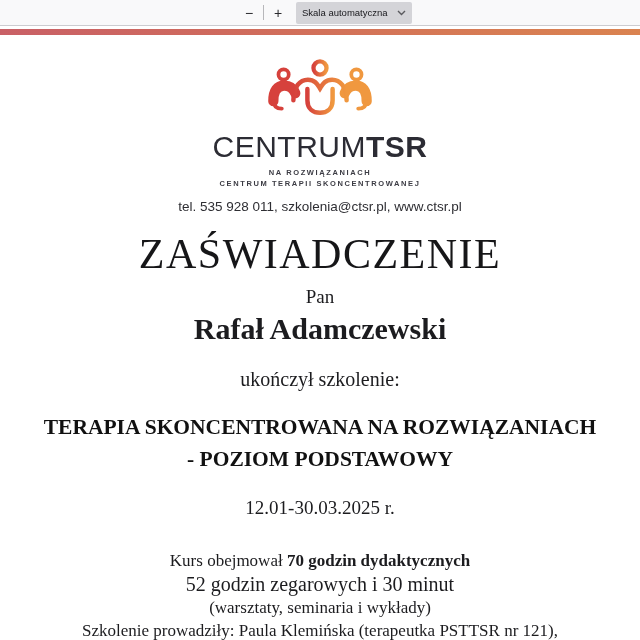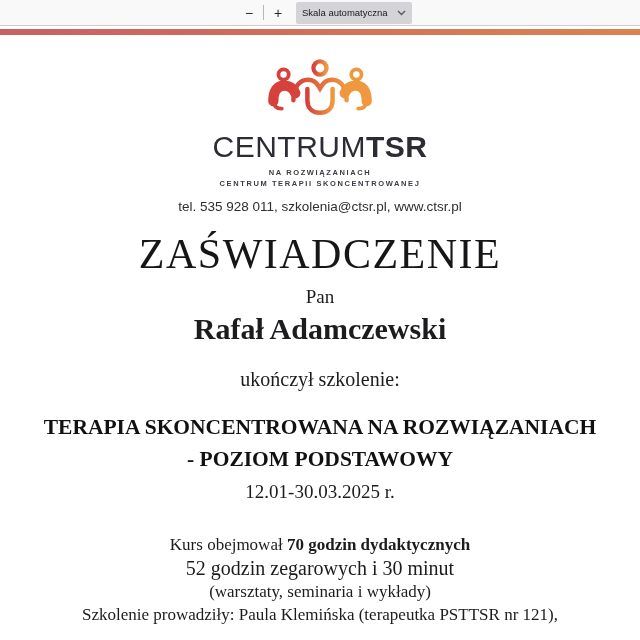--- a/index.html
+++ b/index.html
@@ -89,21 +89,21 @@
   .honorific { margin-top: 8px; font-size: 19px; line-height: 1.2; }
   .recipient { margin-top: 3px; font-size: 30px; line-height: 1.15; font-weight: bold; }
   .completion { margin-top: 20px; font-size: 20px; line-height: 1.2; }
   .course-title {
     margin-top: 20px;
     font-size: 21.5px;
     font-weight: bold;
     line-height: 1.5;
     color: #111;
   }
-  .date-range { margin-top: 6px; font-size: 19px; line-height: 1.2; }
+  .date-range { margin-top: 22px; font-size: 19px; line-height: 1.2; }
   .course-hours { margin-top: 30px; font-size: 17px; line-height: 1.25; }
   .course-hours .bold { font-weight: bold; }
   .clock-hours { font-size: 20px; line-height: 1.25; margin-top: 1px; }
   .course-format { font-size: 17px; line-height: 1.2; margin-top: 1px; }
   .trainers { font-size: 17px; line-height: 1.2; margin-top: 2px; }
 </style>
 </head>
 <body>
 
 <div class="toolbar">

